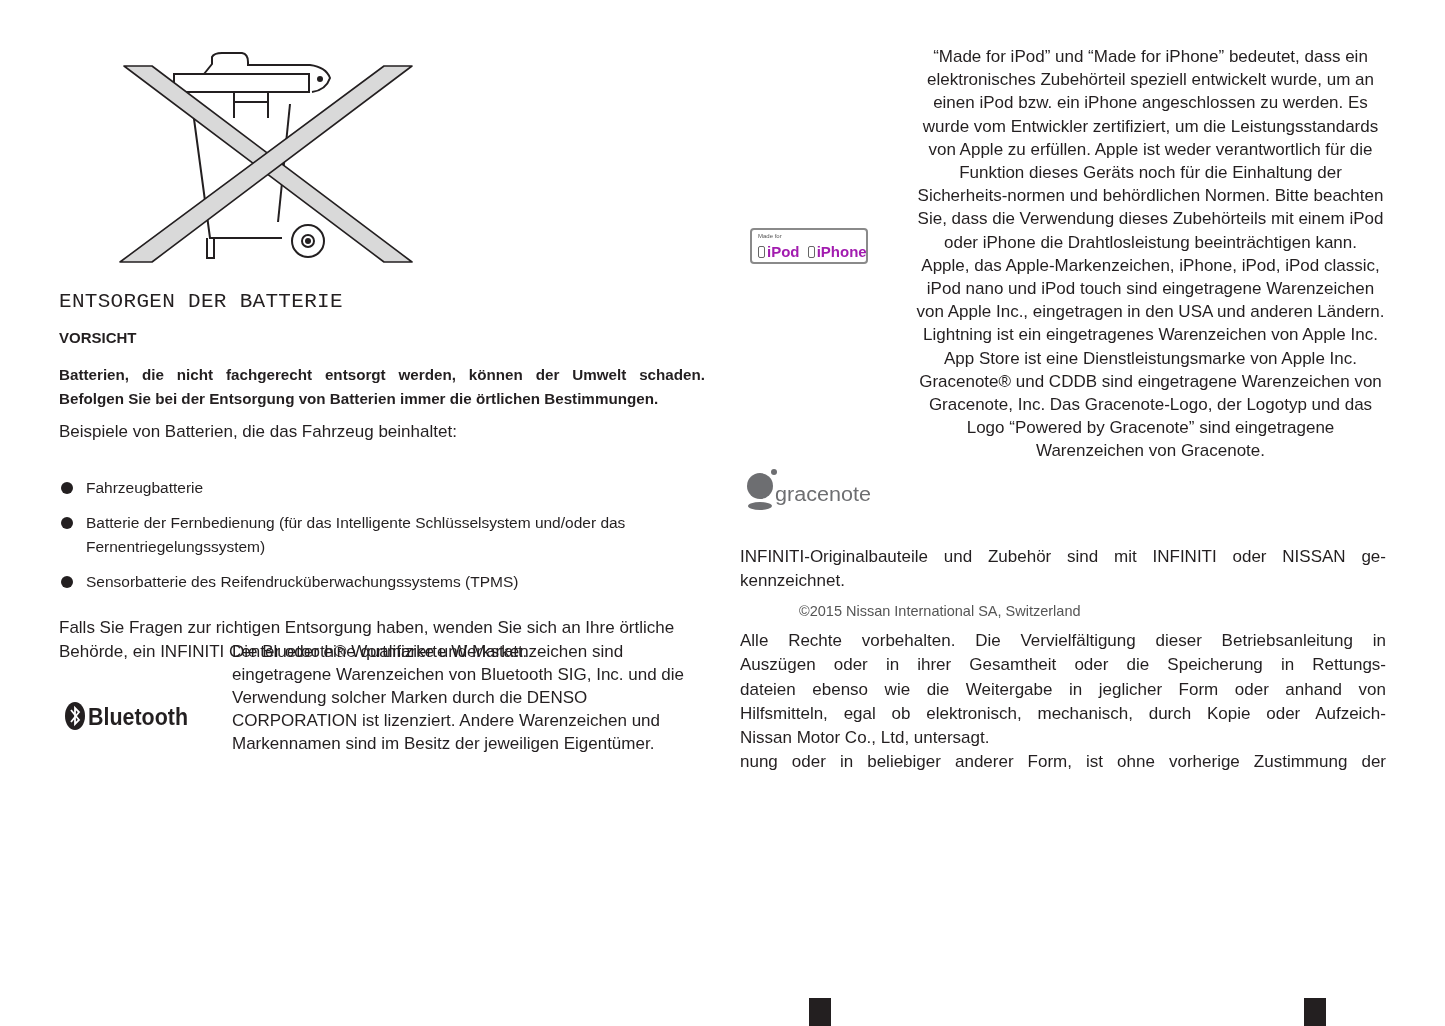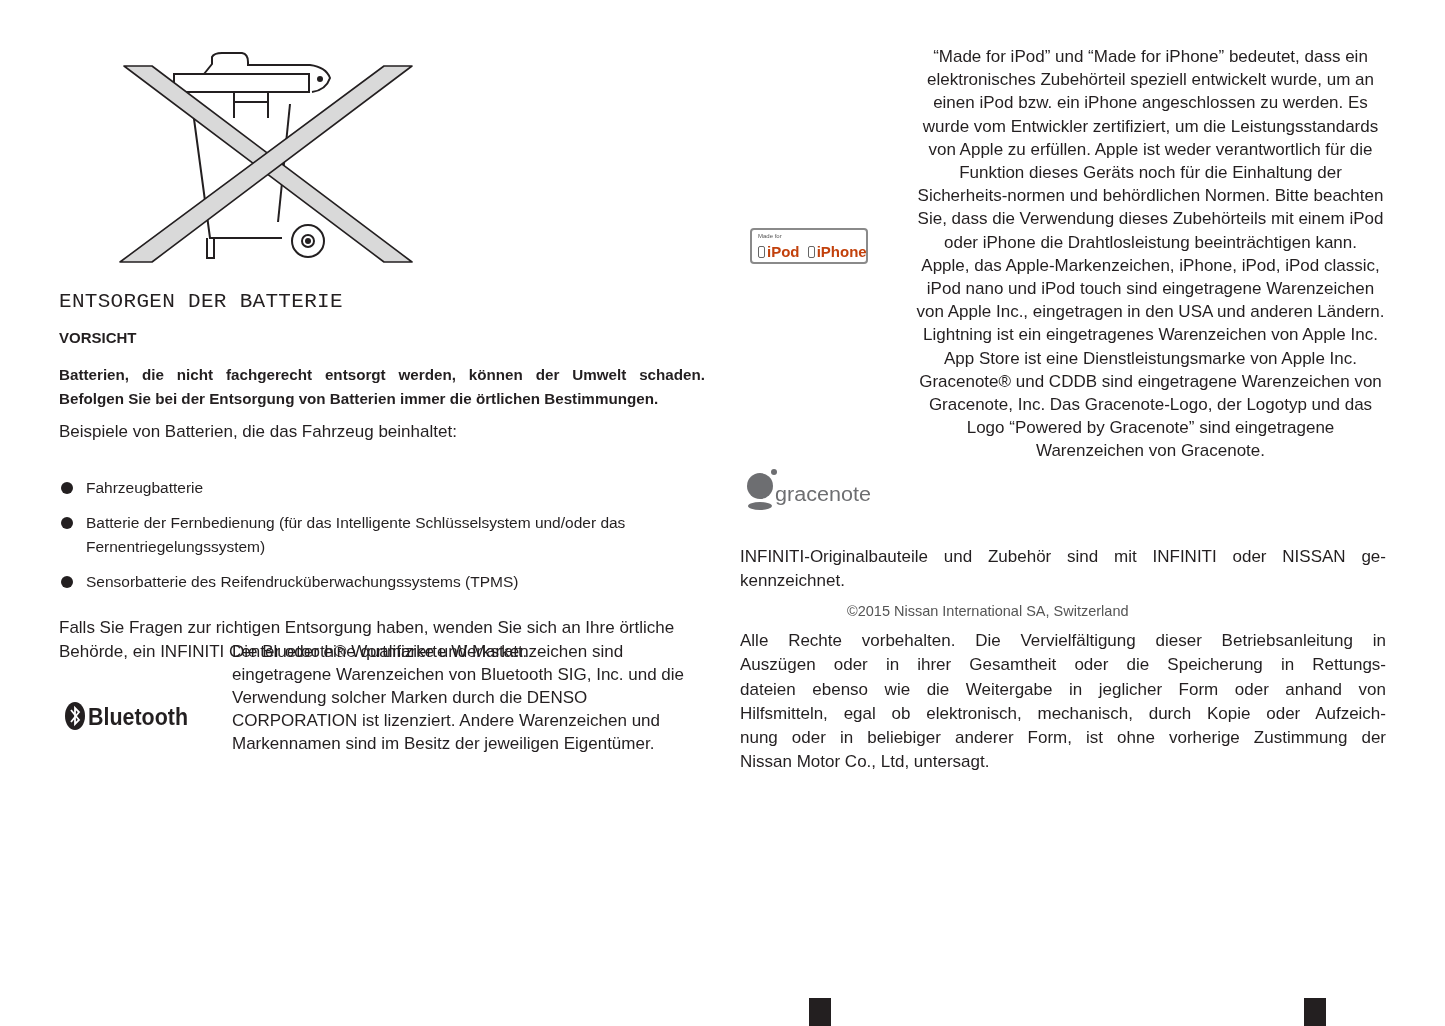--- a/index.html
+++ b/index.html
@@ -18,26 +18,26 @@
   #battery-list { left: 59px; top: 476px; width: 660px; margin: 0; padding: 0; list-style: none; }
   #battery-list li { position: relative; padding-left: 27px; font-size: 15.5px; line-height: 24px; margin-bottom: 11px; }
   #battery-list li .bullet { position: absolute; left: 2px; top: 6px; width: 12px; height: 12px; border-radius: 50%; background: #231f20; }
   #questions-text { left: 59px; top: 616px; width: 660px; font-size: 17px; line-height: 24px; }
   #bluetooth-logo { left: 64px; top: 700px; width: 130px; height: 32px; }
   #bluetooth-text { left: 232px; top: 640px; width: 480px; font-size: 17px; line-height: 23px; }
 
   
   #mfi-badge { left: 750px; top: 228px; width: 118px; height: 36px; border: 2px solid #8a8a8a; border-radius: 4px; box-sizing: border-box; }
   #mfi-badge .made { position:absolute; left:6px; top:3px; font-size:6px; color:#555; }
-  #mfi-badge .names { position:absolute; left:6px; top:13px; font-size:15px; font-weight:bold; color:#c2410c; white-space:nowrap; }
+  #mfi-badge .names { position:absolute; left:6px; top:13px; font-size:15px; font-weight:bold; color:#a21caf; white-space:nowrap; }
   #mfi-badge .names .dev { display:inline-block; width:7px; height:12px; border:1.5px solid #666; border-radius:2px; margin-right:2px; vertical-align:-1px; box-sizing:border-box; }
   #apple-text { left: 913px; top: 45px; width: 475px; font-size: 17px; line-height: 23.2px; }
   #gracenote-logo { left: 744px; top: 466px; width: 132px; height: 48px; }
   #infiniti-text { left: 740px; top: 545px; width: 646px; font-size: 17px; line-height: 24px; text-align: justify; }
-  #copyright-line { left: 799px; top: 603px; font-size: 14.5px; color: #555; margin-left: 48px; }
+  #copyright-line { left: 799px; top: 603px; font-size: 14.5px; color: #555; }
   #rights-text { left: 740px; top: 629px; width: 646px; font-size: 17px; line-height: 24.3px; text-align: justify; }
   #rights-text .line { display:block; text-align: justify; text-align-last: justify; }
   #rights-text .line.last { text-align-last: left; }
 
   .page-marker { position: absolute; top: 998px; width: 22px; height: 28px; background: #231f20; }
   #page-marker-left { left: 809px; }
   #page-marker-right { left: 1304px; }
   .p { display:block;text-align:center; }
 </style>
 </head>
@@ -112,18 +112,18 @@
 </svg>
 
 <div id="infiniti-text" class="abs">INFINITI-Originalbauteile und Zubehör sind mit INFINITI oder NISSAN ge-kennzeichnet.</div>
 <div id="copyright-line" class="abs">©2015  Nissan International SA, Switzerland</div>
 
 <div id="rights-text" class="abs">
   <span class="line">Alle Rechte vorbehalten. Die Vervielfältigung dieser Betriebsanleitung in</span>
   <span class="line">Auszügen oder in ihrer Gesamtheit oder die Speicherung in Rettungs-</span>
   <span class="line">dateien ebenso wie die Weitergabe in jeglicher Form oder anhand von</span>
   <span class="line">Hilfsmitteln, egal ob elektronisch, mechanisch, durch Kopie oder Aufzeich-</span>
+  <span class="line last">Nissan Motor Co., Ltd, untersagt.</span>
   <span class="line">nung oder in beliebiger anderer Form, ist ohne vorherige Zustimmung der</span>
-  <span class="line last">Nissan Motor Co., Ltd, untersagt.</span>
 </div>
 
 <div id="page-marker-left" class="page-marker"></div>
 <div id="page-marker-right" class="page-marker"></div>
 
 </body></html>

